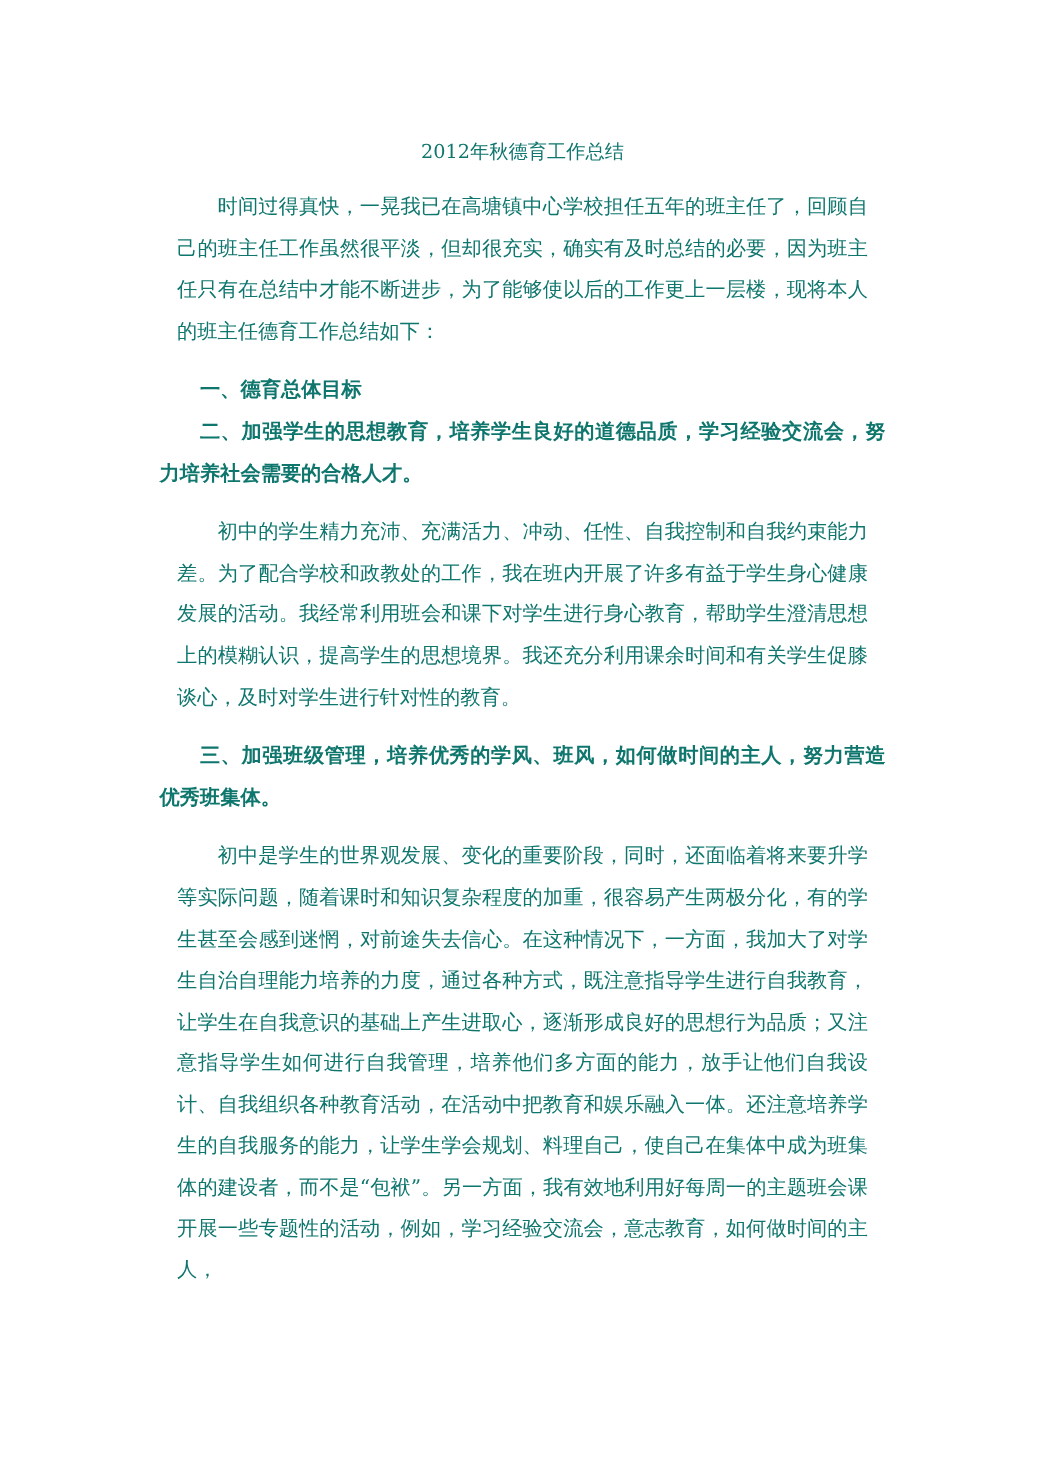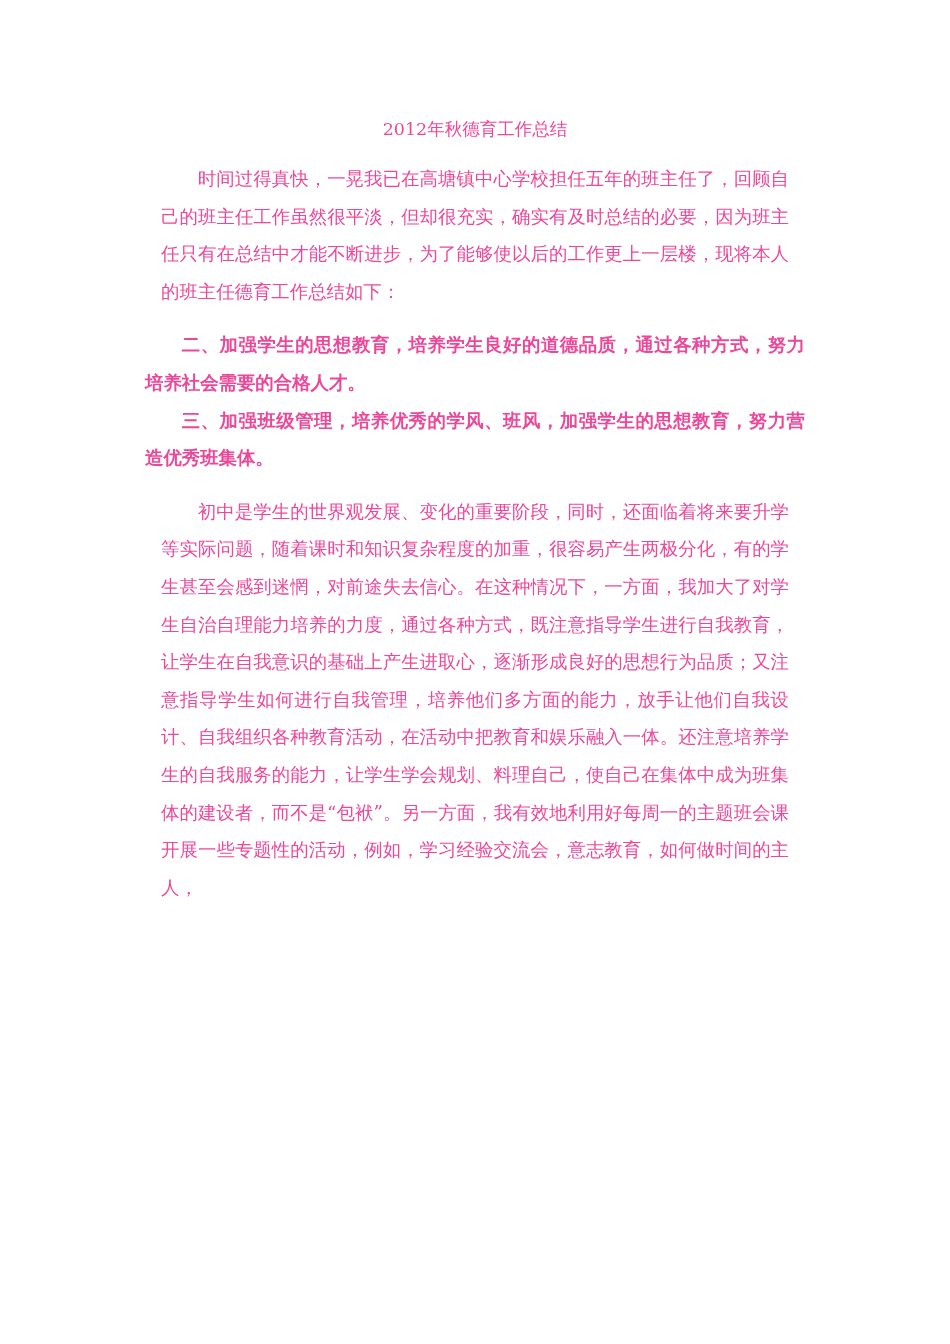--- a/index.html
+++ b/index.html
@@ -1,28 +1,30 @@
 <!DOCTYPE html>
 <html><head>
 <meta charset="utf-8">
 <style>
   html, body { margin: 0; padding: 0; background: #ffffff; }
   body { width: 950px; height: 1344px; position: relative; overflow: hidden; }
   .page {
-    position: absolute; left: 145px; top: 114px; width: 660px;
+    position: absolute; left: 145px; top: 124px; width: 660px;
     font-family: "DejaVu Serif", "Liberation Serif", serif;
-    color: #ec4899; font-size: 18.4px; line-height: 37.6px;
+    color: #0f766e; font-size: 18.4px; line-height: 37.6px;
     text-align: justify; text-justify: inter-character;
   }
   .title { text-align: center; line-height: 30px; margin-bottom: 0; font-size: 17.5px; }
   .para { margin: 16px; text-indent: 2em; }
   .heading { margin: 0; text-indent: 2em; font-weight: bold; font-family: "DejaVu Sans", "Liberation Sans", sans-serif; }
 </style>
 </head>
 <body>
 
 <div class="page">
   <div class="title">2012年秋德育工作总结</div>
   <p class="para">时间过得真快，一晃我已在高塘镇中心学校担任五年的班主任了，回顾自己的班主任工作虽然很平淡，但却很充实，确实有及时总结的必要，因为班主任只有在总结中才能不断进步，为了能够使以后的工作更上一层楼，现将本人的班主任德育工作总结如下：</p>
-  <p class="heading">二、加强学生的思想教育，培养学生良好的道德品质，通过各种方式，努力培养社会需要的合格人才。</p>
-  <p class="heading">三、加强班级管理，培养优秀的学风、班风，加强学生的思想教育，努力营造优秀班集体。</p>
+  <p class="heading">一、德育总体目标</p>
+  <p class="heading">二、加强学生的思想教育，培养学生良好的道德品质，学习经验交流会，努力培养社会需要的合格人才。</p>
+  <p class="para">初中的学生精力充沛、充满活力、冲动、任性、自我控制和自我约束能力差。为了配合学校和政教处的工作，我在班内开展了许多有益于学生身心健康发展的活动。我经常利用班会和课下对学生进行身心教育，帮助学生澄清思想上的模糊认识，提高学生的思想境界。我还充分利用课余时间和有关学生促膝谈心，及时对学生进行针对性的教育。</p>
+  <p class="heading">三、加强班级管理，培养优秀的学风、班风，如何做时间的主人，努力营造优秀班集体。</p>
   <p class="para">初中是学生的世界观发展、变化的重要阶段，同时，还面临着将来要升学等实际问题，随着课时和知识复杂程度的加重，很容易产生两极分化，有的学生甚至会感到迷惘，对前途失去信心。在这种情况下，一方面，我加大了对学生自治自理能力培养的力度，通过各种方式，既注意指导学生进行自我教育，让学生在自我意识的基础上产生进取心，逐渐形成良好的思想行为品质；又注意指导学生如何进行自我管理，培养他们多方面的能力，放手让他们自我设计、自我组织各种教育活动，在活动中把教育和娱乐融入一体。还注意培养学生的自我服务的能力，让学生学会规划、料理自己，使自己在集体中成为班集体的建设者，而不是“包袱”。另一方面，我有效地利用好每周一的主题班会课开展一些专题性的活动，例如，学习经验交流会，意志教育，如何做时间的主人，</p>
 </div>
 
 </body></html>

